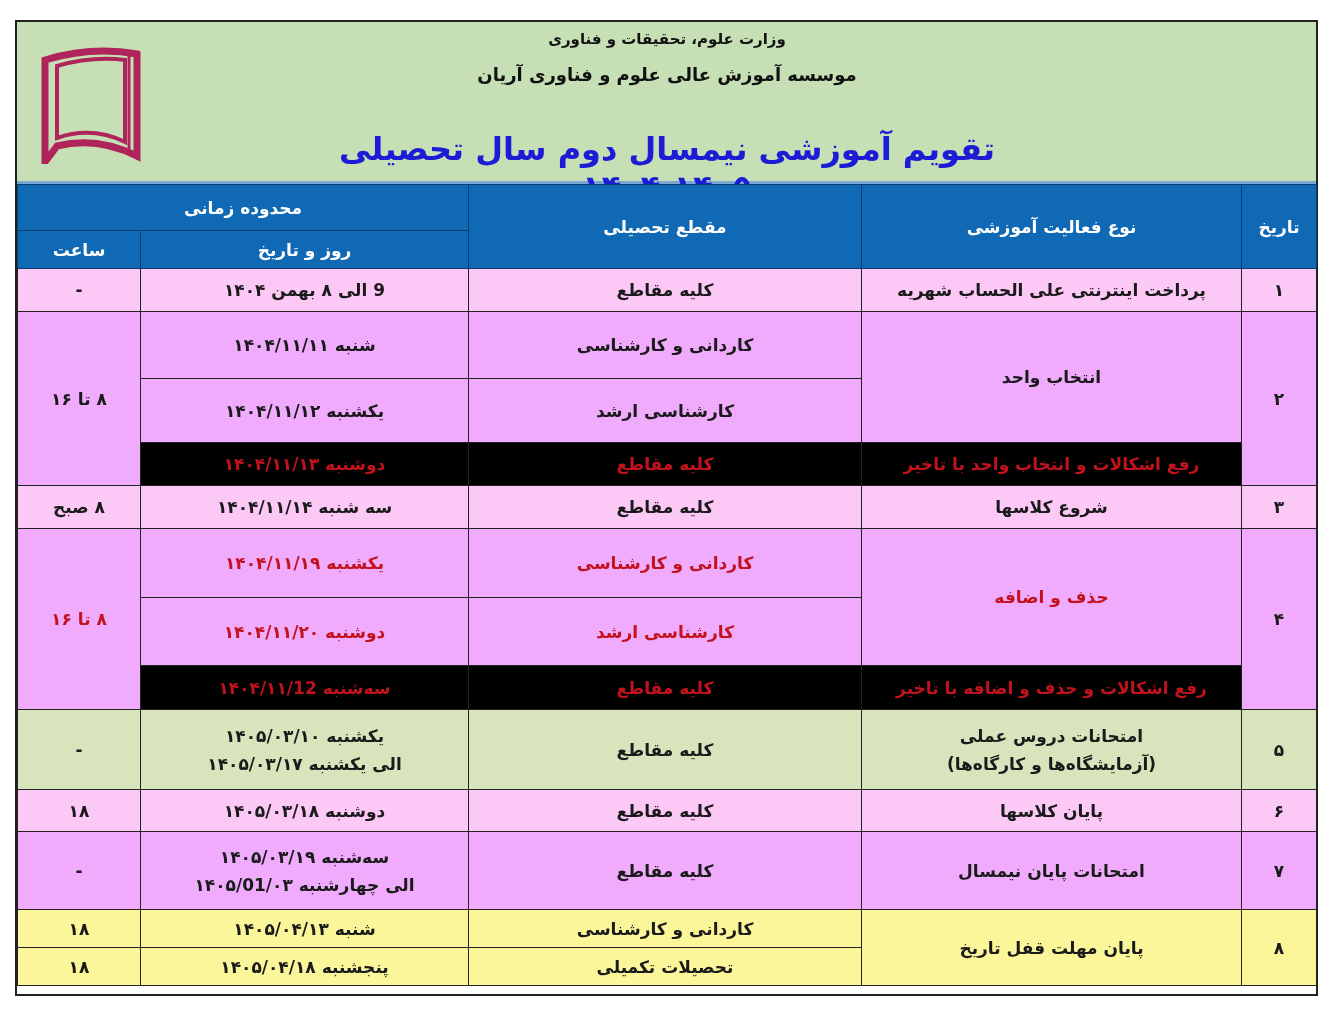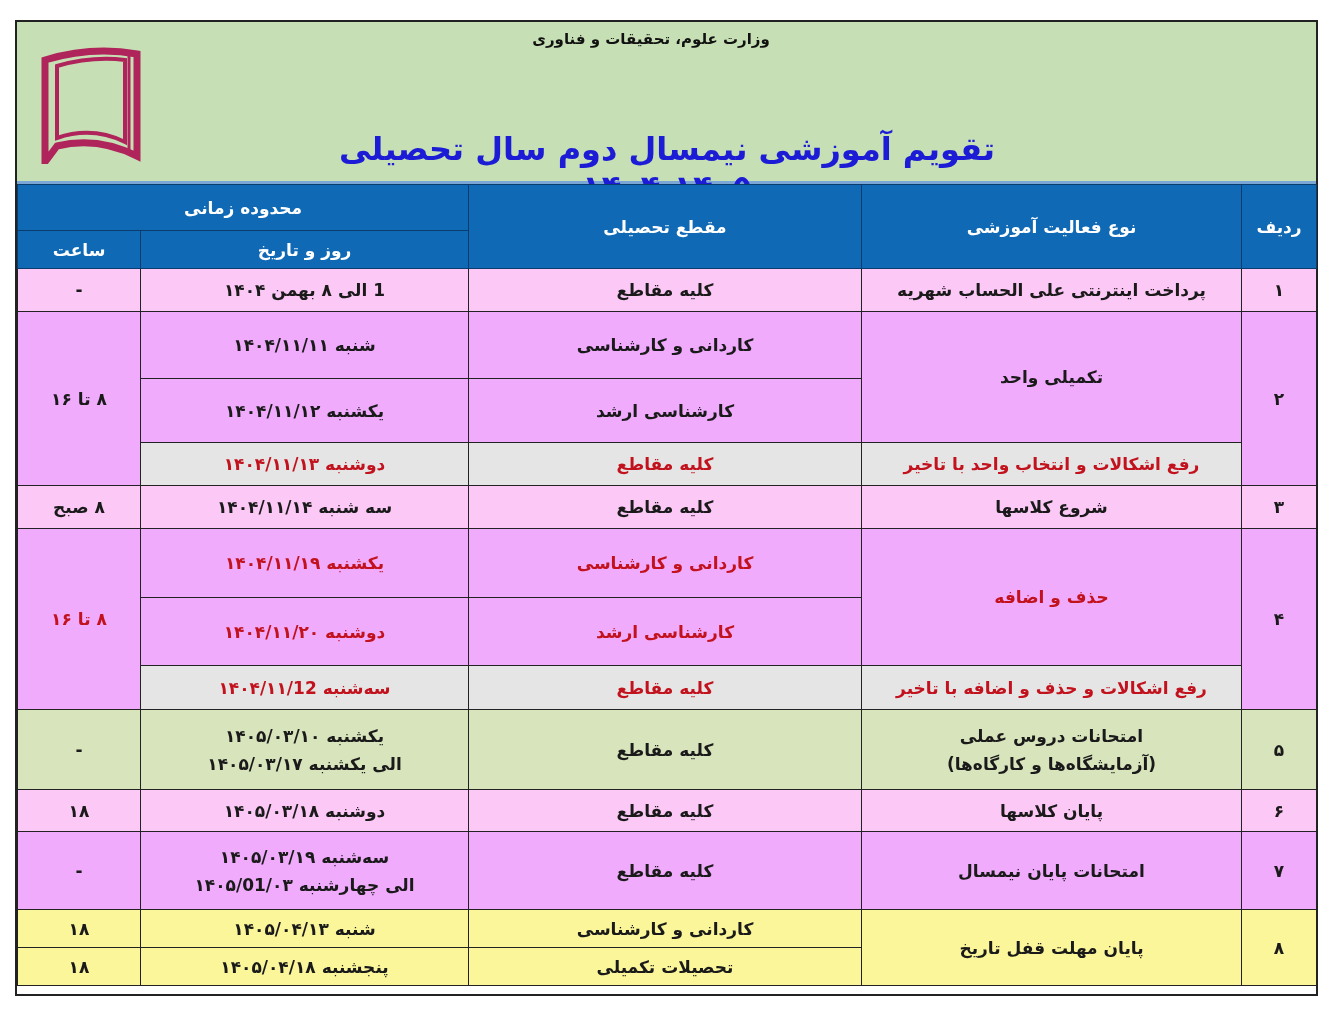--- a/index.html
+++ b/index.html
@@ -1,82 +1,83 @@
 <!DOCTYPE html>
 <html><head>
 <meta charset="utf-8">
 <style>
   html, body { margin:0; padding:0; background:#ffffff; }
   body { width:1340px; height:1011px; position:relative; font-family:"DejaVu Sans", sans-serif; overflow:hidden; }
   .frame { position:absolute; left:15px; top:20px; width:1303px; height:976px; border:2px solid #222; box-sizing:border-box; background:#fff; }
   .header { position:absolute; left:0; top:0; width:100%; height:162px; background:#c6dfb4; border-bottom:3px solid #7aa7d6; box-sizing:border-box; }
   .logo { position:absolute; left:20px; top:24px; width:110px; height:118px; }
-  .h-line { position:absolute; left:284px; width:700px; text-align:center; direction:rtl; color:#111; }
+  .h-line { position:absolute; left:300px; width:700px; text-align:center; direction:rtl; color:#111; }
   .h1 { top:8px; font-size:15px; font-weight:bold; }
   .h2 { top:42px; font-size:18px; font-weight:bold; }
   .h3 { top:76px; font-size:12px; }
   .htitle { top:108px; font-size:32px; font-weight:bold; color:#1c1cd6; left:240px; width:820px; }
   table.cal { position:absolute; left:0; top:162px; width:1299px; border-collapse:collapse; direction:rtl; table-layout:fixed; }
   table.cal td, table.cal th { border:1.5px solid #222; text-align:center; vertical-align:middle; font-weight:bold; font-size:17px; color:#1a1a1a; padding:0 6px; }
   table.cal th { background:#0f69b4; color:#ffffff; border-color:#0a3d6e; }
   th.big { font-size:26px; }
   th.mid { font-size:19px; }
   th.sm { font-size:17px; }
   .pink td { background:#fcc9f7; }
-  .yellow td.y { background:#e5e5e5; color:#c2121e; }
+  .yellow td.y { background:#000000; color:#c2121e; }
   .lyellow td { background:#fbf69a; }
   .green td { background:#d8e4bc; }
   .red { color:#c2121e !important; }
   .white td { background:#f0abfc; }
 </style>
 </head>
 <body>
 
 <div class="frame">
   <div class="header">
     <svg class="logo" viewBox="0 0 110 118">
       <path d="M8 14 Q55 0 100 8 L100 110 Q60 90 20 100 L8 116 Z" fill="none" stroke="#b0245c" stroke-width="7"></path>
       <path d="M20 20 Q55 10 88 14 L88 96 Q55 80 20 92 Z" fill="none" stroke="#b0245c" stroke-width="4"></path>
       <path d="M92 10 L92 104" stroke="#b0245c" stroke-width="3"></path>
     </svg>
     <div class="h-line h1">وزارت علوم، تحقیقات و فناوری</div>
+    <div class="h-line h2">موسسه آموزش عالی علوم و فناوری آریان</div>
     <div class="h-line htitle">تقویم آموزشی  نیمسال دوم سال تحصیلی ۱۴۰۵-۱۴۰۴</div>
   </div>
 
   <table class="cal">
     <colgroup>
       <col style="width:75px">
         <col style="width:380px">
         <col style="width:393px">
         <col style="width:328px">
         <col style="width:123px">
     </colgroup>
     <tbody>
         <tr style="height:46px">
-      <th rowspan="2" class="sm">ردیف</th>
+      <th rowspan="2" class="sm">تاریخ</th>
       <th rowspan="2" class="big">نوع فعالیت آموزشی</th>
       <th rowspan="2" class="big">مقطع تحصیلی</th>
       <th colspan="2" class="mid">محدوده زمانی</th>
     </tr>
     <tr style="height:38px">
       <th class="sm">روز و تاریخ</th>
       <th class="sm">ساعت</th>
     </tr>
 
     <tr class="pink" style="height:43px">
       <td>۱</td>
       <td>پرداخت اینترنتی علی الحساب شهریه</td>
       <td>کلیه مقاطع</td>
-      <td>1 الی ۸ بهمن ۱۴۰۴</td>
+      <td>9 الی ۸ بهمن ۱۴۰۴</td>
       <td>-</td>
     </tr>
 
     <tr class="white" style="height:67px">
       <td rowspan="3">۲</td>
-      <td rowspan="2">تکمیلی واحد</td>
+      <td rowspan="2">انتخاب واحد</td>
       <td>کاردانی و کارشناسی</td>
       <td>شنبه ۱۴۰۴/۱۱/۱۱</td>
       <td rowspan="3">۸ تا ۱۶</td>
     </tr>
     <tr class="white" style="height:64px">
       <td>کارشناسی ارشد</td>
       <td>یکشنبه  ۱۴۰۴/۱۱/۱۲</td>
     </tr>
     <tr class="yellow" style="height:43px">
       <td class="y">رفع اشکالات و انتخاب واحد با تاخیر</td>

